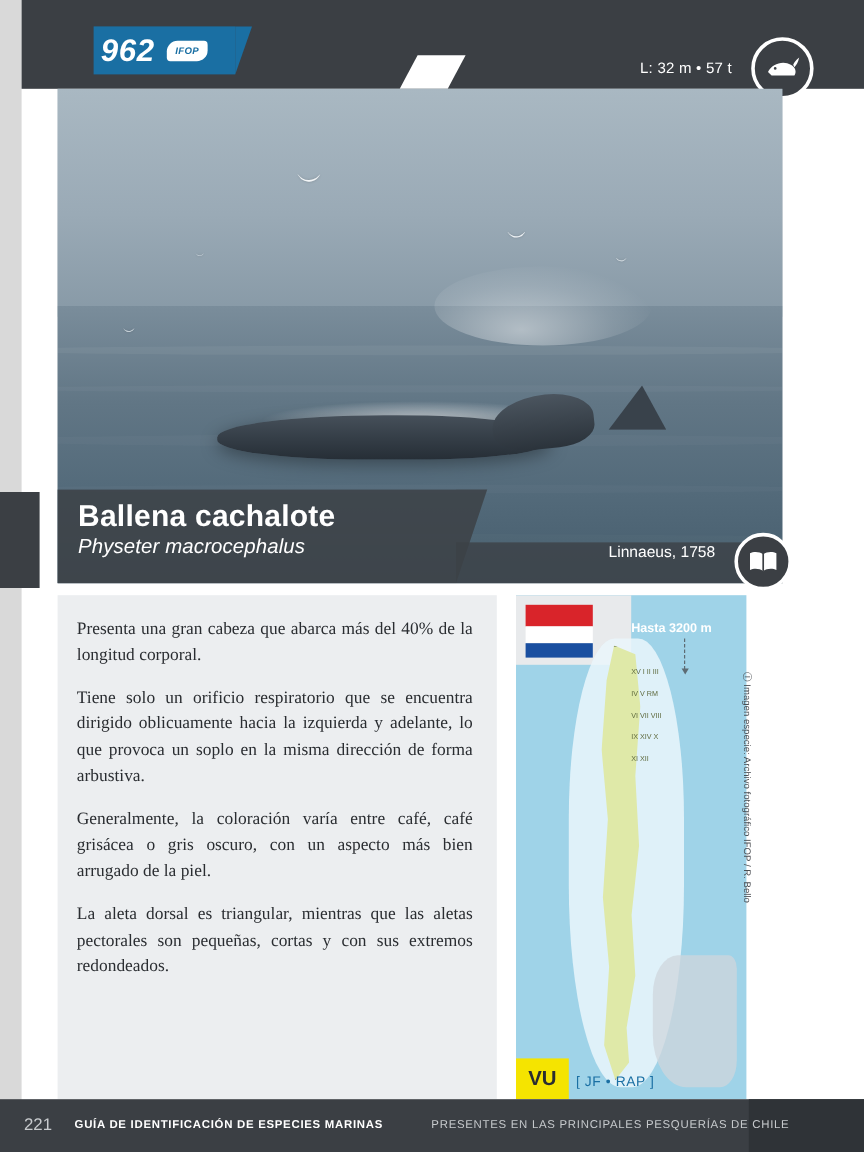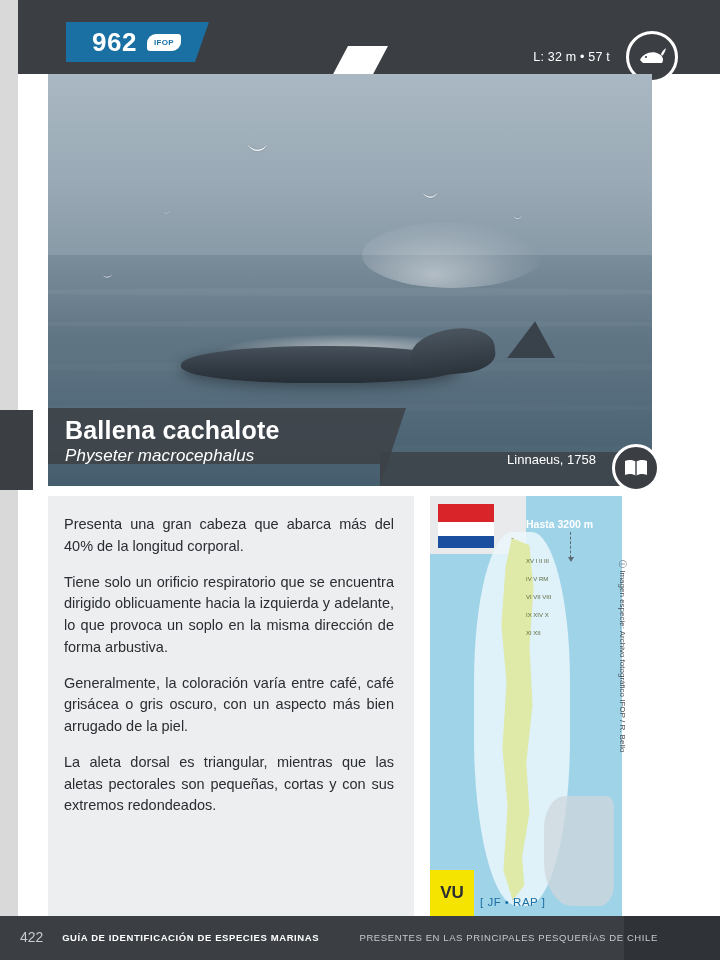--- a/index.html
+++ b/index.html
@@ -35,26 +35,27 @@
     content:""; position:absolute; left:0; top:0; width:0; height:0;
     border-left:0 solid transparent;
   }
   .header-notch {
     position:absolute; left:330px; top:46px; width:40px; height:28px;
     background:#ffffff;
     transform:skewX(-28deg);
     transform-origin: top left;
   }
   .number-tag {
-    position:absolute; left:66px; top:22px;
+    position:absolute; left:78px; top:22px;
     height:40px; min-width:118px;
     background:#1a6fa3;
     display:flex; align-items:center; gap:10px;
-    padding:0 14px 0 26px;
+    padding:0 14px 0 6px;
     color:#ffffff;
+    font-style:italic;
   }
   .number-tag:after {
     content:""; position:absolute; right:-14px; top:0;
     width:0; height:0;
     border-top:40px solid #1a6fa3;
     border-right:14px solid transparent;
   }
   .number-tag .num {
     font-size:26px; font-weight:bold; letter-spacing:.5px;
   }
@@ -132,21 +133,21 @@
     text-shadow:0 0 2px rgba(0,0,0,.25);
   }
   .bird.b1{left:33%; top:16%; font-size:22px; color:#f2f5f7;}
   .bird.b2{left:62%; top:28%; font-size:17px; color:#eef2f5;}
   .bird.b3{left:77%; top:34%; font-size:10px; color:#e6ecf0;}
   .bird.b4{left:9%; top:48%; font-size:11px; color:#dde5ea;}
   .bird.b5{left:19%; top:33%; font-size:8px; color:#cfd9e0;}
 
   
   .title-plate {
-    position:absolute; left:48px; top:408px; width:332px; height:56px;
+    position:absolute; left:48px; top:408px; width:332px; height:78px;
     background:rgba(60,65,70,0.86);
     color:#ffffff;
     padding:8px 16px 0 17px;
   }
   .title-plate:after {
     content:""; position:absolute; right:-26px; top:0;
     width:0; height:0;
     border-top:78px solid rgba(60,65,70,0.86);
     border-right:26px solid transparent;
   }
@@ -173,20 +174,21 @@
   
   .text-col {
     position:absolute; left:48px; top:496px; width:366px; height:420px;
     background:#eceef0;
     padding:18px 20px 10px 16px;
   }
   .text-col p {
     margin:0 0 14px 0;
     font-size:14.5px; line-height:1.5; color:#2a2d31;
     text-align:justify;
+    font-family:Liberation Serif, serif;
   }
   .text-col p:last-child { margin-bottom:0; }
 
   
   .map-panel {
     position:absolute; left:430px; top:496px; width:192px; height:420px;
     background:#9fd3e8;
     overflow:hidden;
   }
   .map-topbox {
@@ -221,21 +223,21 @@
     border:1px solid #7d8a4e;
     border-radius:12% 10% 35% 30%;
     clip-path:polygon(38% 0%, 72% 2%, 80% 14%, 72% 30%, 78% 46%, 66% 62%, 72% 76%, 58% 88%, 62% 96%, 40% 100%, 22% 92%, 30% 74%, 20% 58%, 28% 40%, 18% 24%, 26% 8%);
   }
   .region-labels {
     position:absolute; left:96px; top:56px; width:26px; height:330px;
     color:#5f6a3f; font-size:6px; line-height:18px; text-align:left;
   }
   .arg { position:absolute; left:114px; top:300px; width:70px; height:110px; background:#cfd6dc; opacity:.75; border-radius:30% 10% 20% 40%; }
   .vu-badge {
-    position:absolute; left:0px; bottom:0px; width:44px; height:46px;
+    position:absolute; left:0px; bottom:0px; width:44px; height:34px;
     background:#f5e400; color:#2a2d31;
     display:flex; align-items:center; justify-content:center;
     font-size:17px; font-weight:bold;
   }
   .vu-zones {
     position:absolute; left:50px; bottom:8px;
     color:#1a6fa3; font-size:11.5px; letter-spacing:.5px;
   }
   .credit {
     position:absolute; left:628px; top:560px;
@@ -346,20 +348,20 @@
     <div class="chile"></div>
     <div class="region-labels">XV I II III IV V RM VI VII VIII IX XIV X XI XII</div>
     <div class="vu-badge">VU</div>
     <div class="vu-zones">[ JF • RAP ]</div>
   </div>
 
   <div class="credit">Ⓘ Imagen especie: Archivo fotográfico IFOP / R. Bello</div>
 
   <div class="footer">
     <div class="footer-right-tab"></div>
-    <div class="footer-page">422</div>
+    <div class="footer-page">221</div>
     <div class="footer-text">
       <span class="b">GUÍA DE IDENTIFICACIÓN DE ESPECIES MARINAS</span>
       <span class="n">PRESENTES EN LAS PRINCIPALES PESQUERÍAS DE CHILE</span>
     </div>
   </div>
 
 </div>
 
 </body></html>

